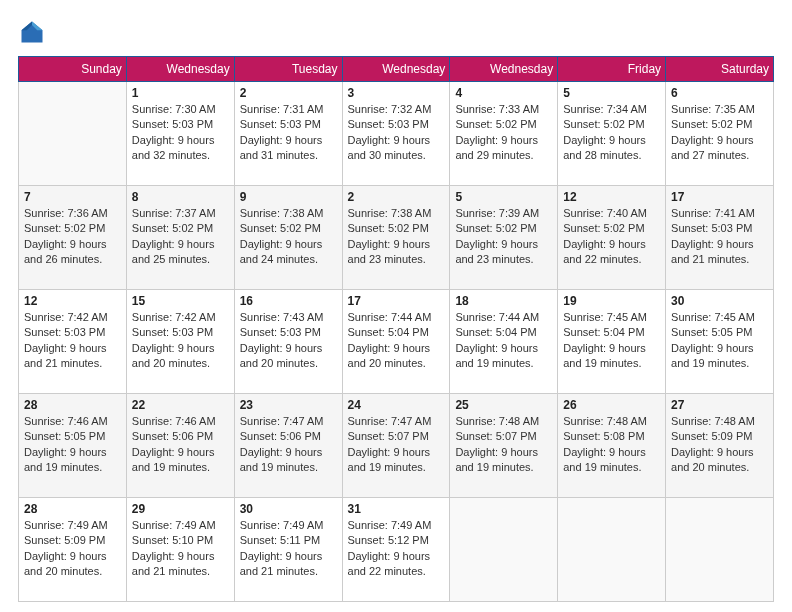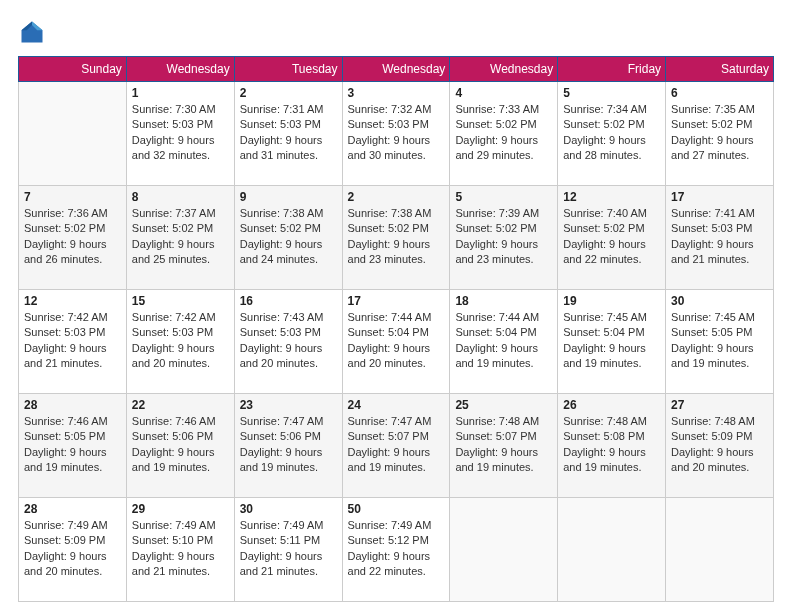--- a/index.html
+++ b/index.html
@@ -254,21 +254,21 @@
           </td>
           <td>
             <span class="day-number">29</span>
             <div class="day-info">Sunrise: 7:49 AM<br>Sunset: 5:10 PM<br>Daylight: 9 hours and 21 minutes.</div>
           </td>
           <td>
             <span class="day-number">30</span>
             <div class="day-info">Sunrise: 7:49 AM<br>Sunset: 5:11 PM<br>Daylight: 9 hours and 21 minutes.</div>
           </td>
           <td>
-            <span class="day-number">50</span>
+            <span class="day-number">31</span>
             <div class="day-info">Sunrise: 7:49 AM<br>Sunset: 5:12 PM<br>Daylight: 9 hours and 22 minutes.</div>
           </td>
           <td class="empty-cell"></td>
           <td class="empty-cell"></td>
           <td class="empty-cell"></td>
         </tr>
       </tbody>
   </table>
 </div>
 

